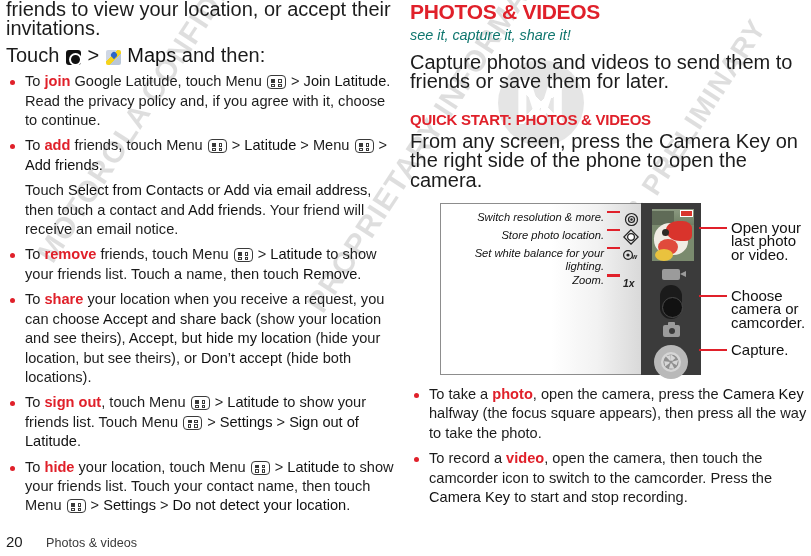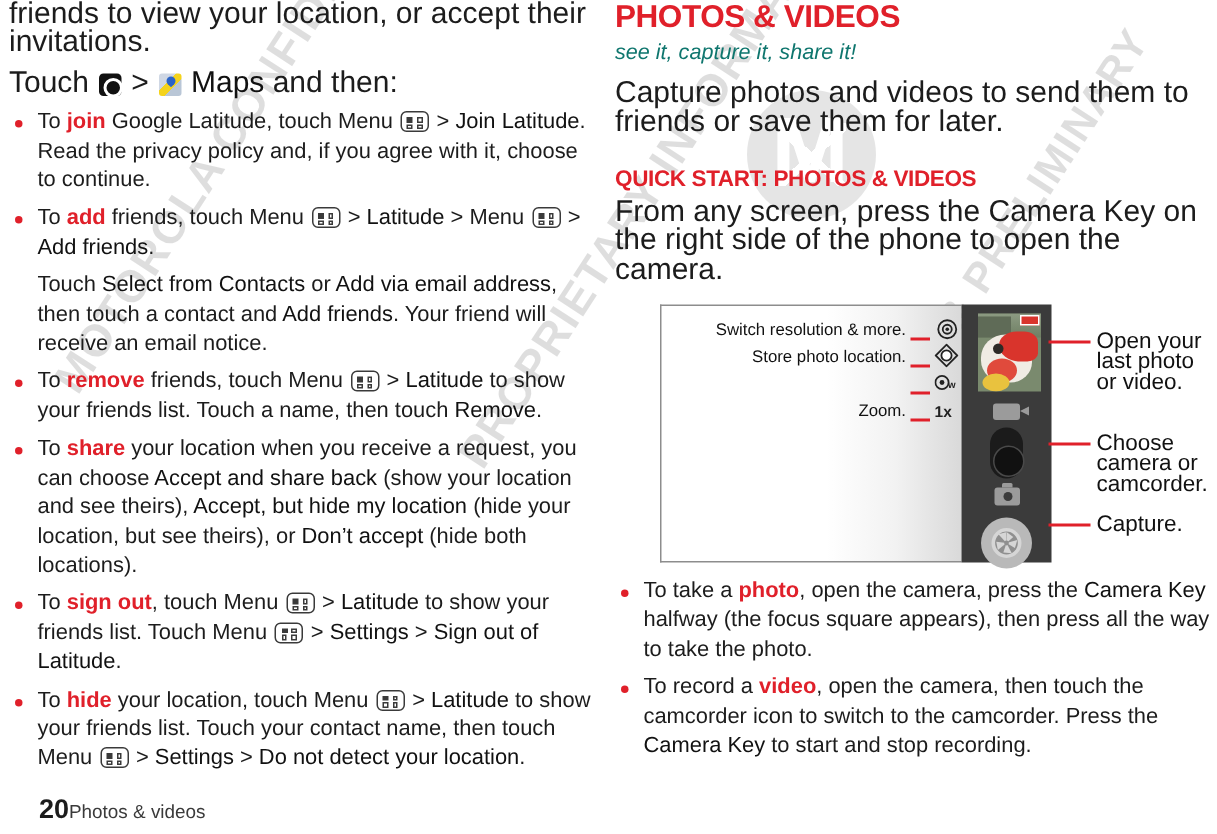--- a/index.html
+++ b/index.html
@@ -215,24 +215,25 @@
   }
   .fig-rows {
     position: absolute;
     left: 30px; top: 0;
     width: 201px; height: 172px;
     z-index: 3;
     padding: 8px 0 0 0;
   }
   .fig-row {
     display: flex;
-    align-items: flex-end;
+    align-items: flex-start;
     justify-content: flex-end;
     padding-right: 2px;
     margin-bottom: 2px;
+    font-style: italic;
   }
   .fig-label {
     font-size: 11.2px;
     line-height: 12.6px;
     color: #111;
     text-align: right;
     max-width: 142px;
   }
   .fig-leader {
     display: inline-block;
@@ -363,25 +364,24 @@
 
   
   .footer {
     position: absolute;
     left: 6px; bottom: 6px;
     z-index: 10;
     display: flex;
     align-items: baseline;
   }
   .footer .pg {
-    font-size: 18px;
-    font-weight: bold;
+    font-size: 15px;
+    font-weight: normal;
     color: #1c1c1c;
     width: 40px;
-    text-align: right;
   }
   .footer .ft {
     font-size: 12.6px;
     color: #3a3a3a;
   }
 </style>
 </head>
 <body>
 
 <div id="page">
@@ -461,20 +461,21 @@
           <span class="fig-leader"></span>
           <span class="fig-ico">
             <svg width="16" height="16" viewBox="0 0 16 16">
               <path d="M8 0.8 L15.2 8 L8 15.2 L0.8 8 Z" fill="none" stroke="#222" stroke-width="1.2"></path>
               <circle cx="8" cy="8" r="3.4" fill="#fff" stroke="#222" stroke-width="1.2"></circle>
             </svg>
           </span>
         </div>
 
         <div class="fig-row">
+          <span class="fig-label">Set white balance for your lighting.</span>
           <span class="fig-leader"></span>
           <span class="fig-ico">
             <svg width="16" height="14" viewBox="0 0 16 14">
               <circle cx="5" cy="7" r="4.4" fill="none" stroke="#222" stroke-width="1.2"></circle>
               <circle cx="5" cy="7" r="1.6" fill="#222"></circle>
               <text x="9" y="10.5" font-size="6.5" font-family="Liberation Sans, sans-serif" font-weight="bold" fill="#222">w</text>
             </svg>
           </span>
         </div>
 

